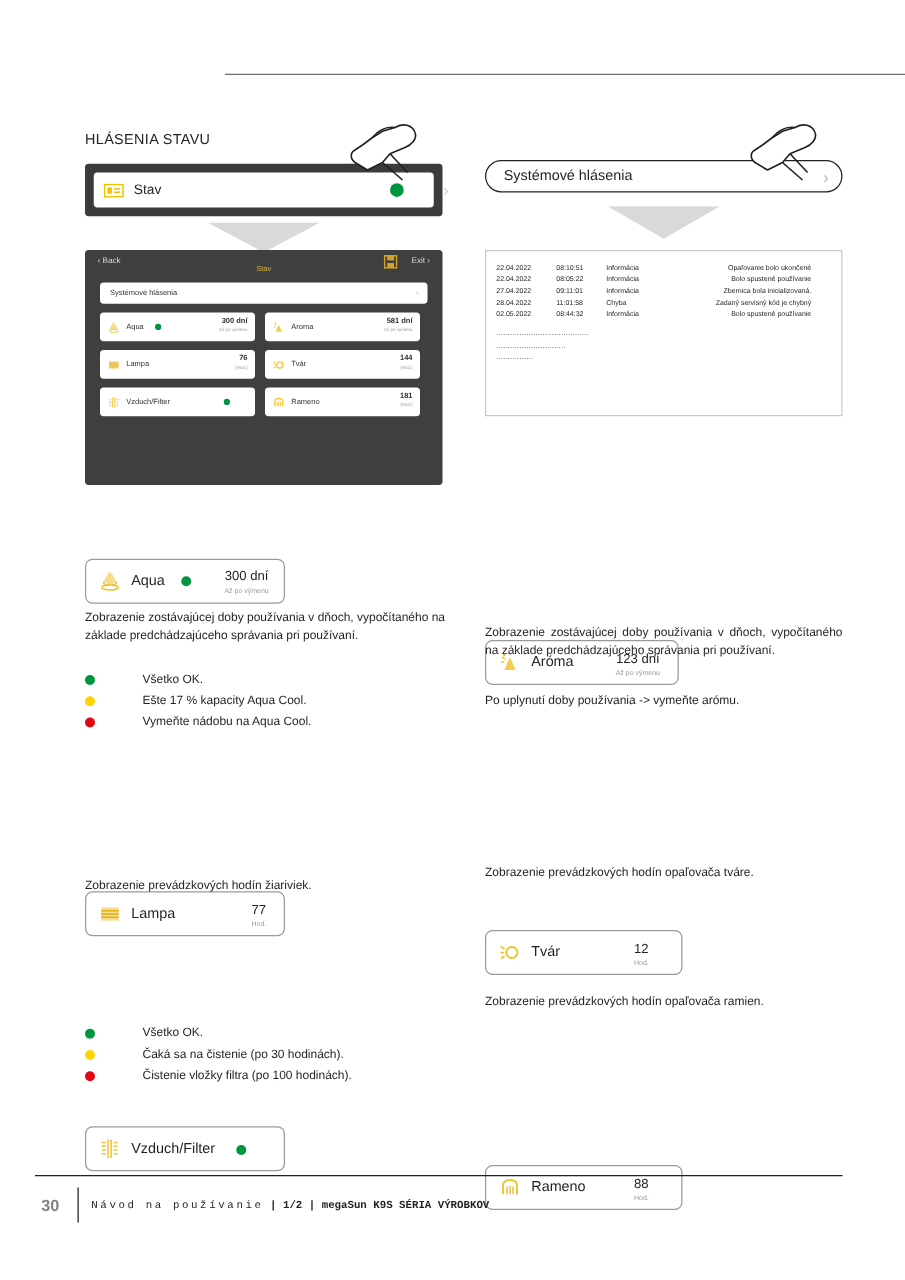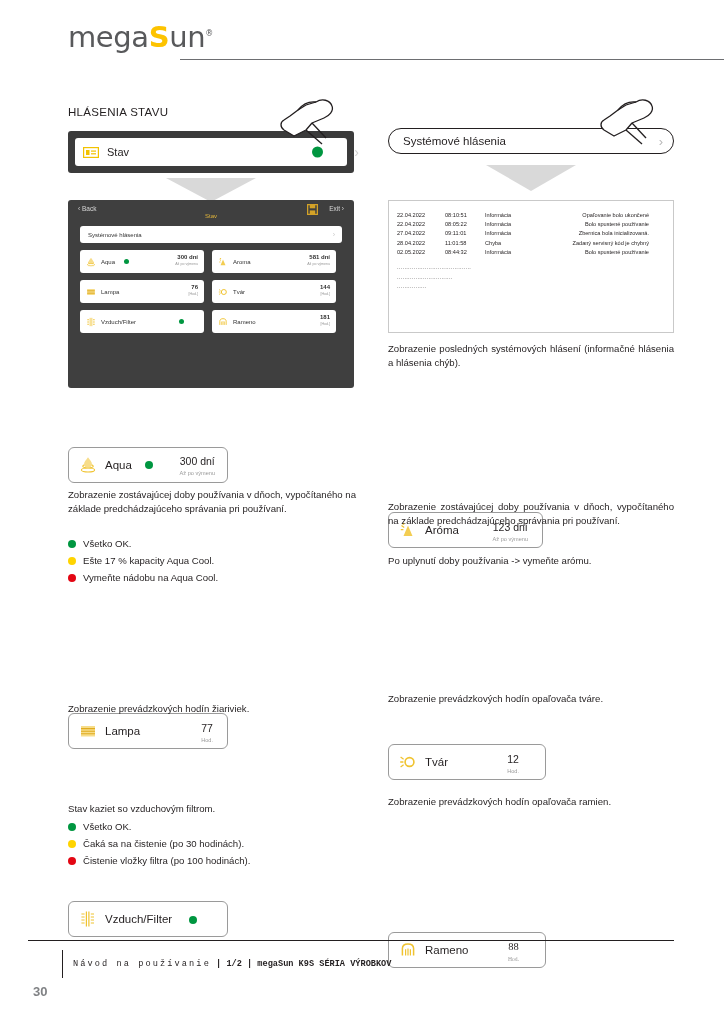--- a/index.html
+++ b/index.html
@@ -140,49 +140,48 @@
   .pill .pdot { width: 8px; height: 8px; border-radius: 50%; background: #009640; }
   .pill .pval {
     text-align: center; font-size: 10.5px; color: #231f20; line-height: 12px;
   }
   .pill .punit { display: block; font-size: 5.6px; color: #9a9a9a; }
 
   
   .blist { list-style: none; }
   .blist li {
     display: flex; align-items: flex-start;
-    font-size: 9.6px; line-height: 17px; color: #231f20;
+    font-size: 9.6px; line-height: 17px; color: #231f20; gap: 31px;
   }
   .bdot { width: 8px; height: 8px; border-radius: 50%; margin-top: 5px; margin-right: 7px; flex: 0 0 8px; }
 
   
   .footer-rule {
     position: absolute; left: 28px; top: 940px; width: 646px;
     border-bottom: 1px solid #231f20;
   }
   .pagenum {
     position: absolute; left: 33px; top: 957px;
-    font-size: 13px; font-weight: 700; color: #808285; margin-top: 27px;
+    font-size: 13px; font-weight: 700; color: #808285;
   }
   .footer-sep {
     position: absolute; left: 62px; top: 950px; width: 1px; height: 28px; background: #231f20;
   }
   .footer-text {
     position: absolute; left: 73px; top: 959px;
     font-size: 8.6px; color: #231f20; font-weight: 700; font-family: Liberation Mono, monospace;
   }
   .footer-text .sp { letter-spacing: 2.1px; font-weight: 400; }
 </style>
 </head>
 <body>
 
 <div class="page">
 
   <div class="header">
-    <div class="logo"><span>mega</span><span class="sun-s">S</span><span>un</span><span class="reg">®</span></div>
     <div class="header-rule"></div>
   </div>
 
   <div class="section-title">HLÁSENIA STAVU</div>
 
   <div class="abs stav-panel">
     <div class="stav-inner">
       <svg class="sv-ic" width="16" height="11" viewBox="0 0 16 11">
         <rect x="0.5" y="0.5" width="15" height="10" fill="#fff" stroke="#f2c200" stroke-width="1.4"></rect>
         <rect x="3" y="3" width="3.5" height="5" fill="#f2c200"></rect>
@@ -331,21 +330,20 @@
       <span class="log-time">08:44:32</span>
       <span class="log-type">Informácia</span>
       <span class="log-msg">Bolo spustené používanie</span>
     </div>
     <div style="height:6px"></div>
     <div class="log-dots">........................................</div>
     <div class="log-dots">..............................</div>
     <div class="log-dots">................</div>
   </div>
 
-  <div class="abs cap right-col" style="left:388px; top:342px;">Zobrazenie posledných systémových hlásení (informačné hlásenia a hlásenia chýb).</div>
 
   <div class="abs pill" style="left:68px; top:447px; width:160px;">
     <svg class="pic" viewBox="0 0 18 18">
       <ellipse cx="9" cy="14" rx="6.6" ry="2" fill="none" stroke="#f0c330" stroke-width="1.1"></ellipse>
       <ellipse cx="9" cy="10.2" rx="5.2" ry="1.6" fill="none" stroke="#f0c330" stroke-width="1.1"></ellipse>
       <path d="M9 1.2 C11.4 4.4 12.9 6 12.9 7.8 A3.9 3.9 0 0 1 5.1 7.8 C5.1 6 6.6 4.4 9 1.2Z" fill="#f7dd8a"></path>
     </svg>
     <span class="pname">Aqua</span>
     <span class="pdot" style="margin-left:13px;"></span>
     <span class="pval" style="position:absolute;right:12px;top:7px;">300 dní<span class="punit">Až po výmenu</span></span>
@@ -400,21 +398,20 @@
 
   <div class="abs pill" style="left:68px; top:757px; width:160px;">
     <svg class="pic" viewBox="0 0 18 18">
       <path d="M7.4 1.6 V16.4 M9.9 1.6 V16.4" stroke="#f0c330" stroke-width="1.2"></path>
       <path d="M2.4 4 H5.6 M2.4 7 H5.6 M2.4 10 H5.6 M2.4 13 H5.6" stroke="#f0c330" stroke-width="1.1"></path>
       <path d="M11.8 4 H15 M11.8 7 H15 M11.8 10 H15 M11.8 13 H15" stroke="#f0c330" stroke-width="1.1"></path>
     </svg>
     <span class="pname">Vzduch/Filter</span>
     <span class="pdot" style="position:absolute;right:30px;top:14px;"></span>
   </div>
-  <div class="abs cap left-col" style="left:68px; top:802px; text-align:left;">Stav kaziet so vzduchovým filtrom.</div>
   <ul class="abs blist" style="left:68px; top:818px; width:288px;">
     <li>
       <span class="bdot" style="background:#009640"></span>
       <span>Všetko OK.</span>
     </li>
     <li>
       <span class="bdot" style="background:#ffd400"></span>
       <span>Čaká sa na čistenie (po 30 hodinách).</span>
     </li>
     <li>
@@ -422,21 +419,21 @@
       <span>Čistenie vložky filtra (po 100 hodinách).</span>
     </li>
   </ul>
 
   <div class="abs pill" style="left:388px; top:752px; width:158px;">
     <svg class="pic" viewBox="0 0 18 18">
       <path d="M3.4 14.4 V7.6 C3.4 4.6 5.8 3 9 3 C12.2 3 14.6 4.6 14.6 7.6 V14.4" fill="none" stroke="#f0c330" stroke-width="1.5"></path>
       <path d="M6.6 14.4 V8.2 M9 14.4 V7.6 M11.4 14.4 V8.2" stroke="#f0c330" stroke-width="1.2"></path>
     </svg>
     <span class="pname">Rameno</span>
-    <span class="pval" style="position:absolute;right:26px;top:8px;font-family:Liberation Serif, serif;">88<span class="punit">Hod.</span></span>
+    <span class="pval" style="position:absolute;right:26px;top:8px;">88<span class="punit">Hod.</span></span>
   </div>
   <div class="abs cap right-col" style="left:388px; top:795px; text-align:left;">Zobrazenie prevádzkových hodín opaľovača ramien.</div>
 
   <div class="footer-rule"></div>
   <div class="pagenum">30</div>
   <div class="footer-sep"></div>
   <div class="footer-text"><span class="sp">Návod na používanie</span><span> | </span><span>1/2</span><span> | </span><span>megaSun K9S SÉRIA VÝROBKOV</span></div>
 
 </div>
 

